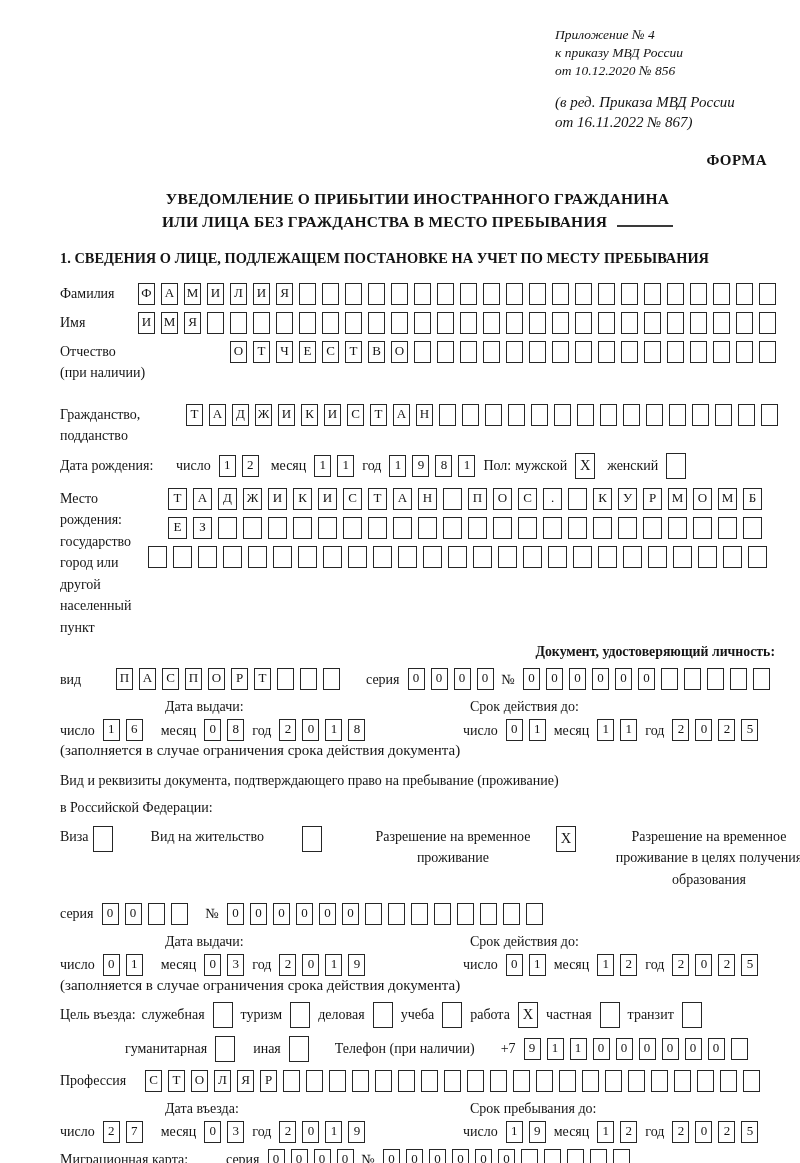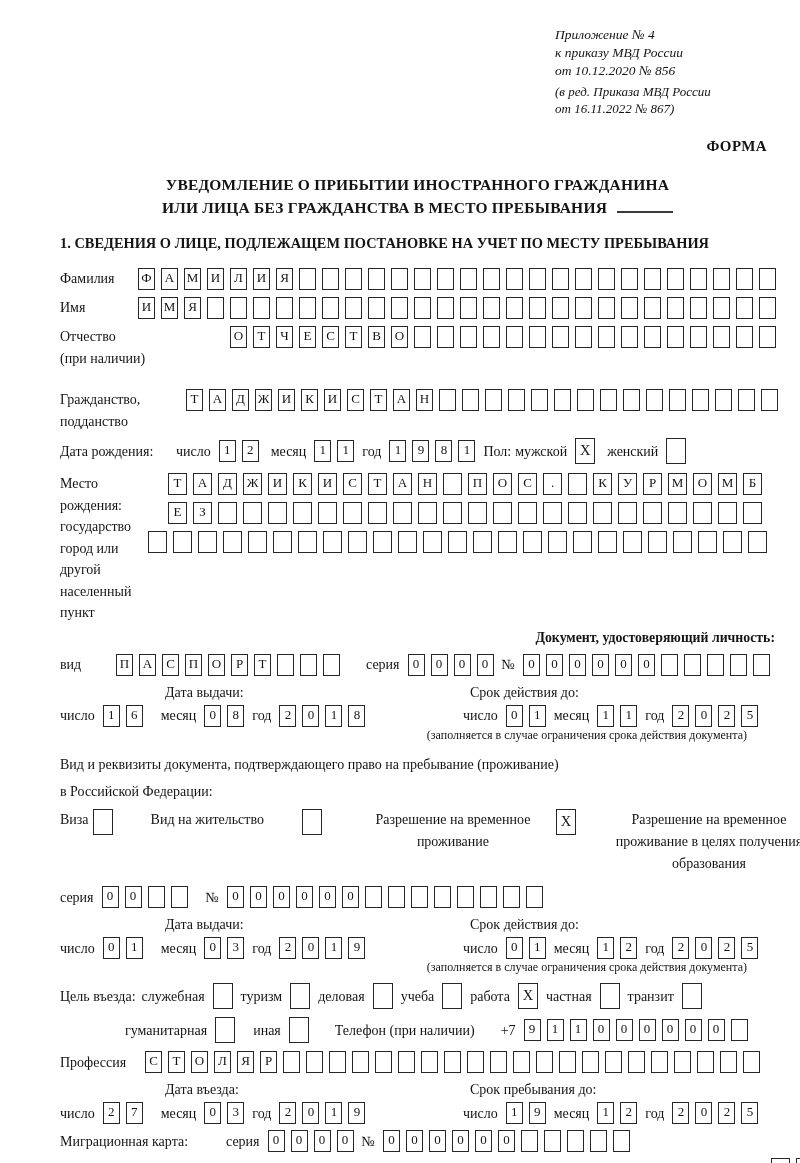--- a/index.html
+++ b/index.html
@@ -6,21 +6,21 @@
   html,body { background:#ffffff; }
   body {
     width:800px; height:1163px;
     font-family:"Liberation Serif","DejaVu Serif",serif;
     color:#141414;
   }
   .page { width:800px; height:1163px; padding:26px 25px 0 60px; overflow:hidden; }
 
   
   .hdr-block { margin-left:auto; width:220px; font-size:13.5px; line-height:1.35;font-style:italic; }
-  .hdr-edition { margin-top:2px; font-size:13px; }
+  .hdr-edition { margin-top:11px; font-size:15px; }
   .forma { text-align:right; font-weight:bold; font-size:15px; margin:20px 8px 0 0; letter-spacing:.4px; }
 
   .title { text-align:center; font-weight:bold; font-size:15.5px; line-height:1.5; margin-top:18px; letter-spacing:.2px; }
   .blank-line { display:inline-block; width:56px; border-bottom:2px solid #3a3a3a; height:13px; margin-left:10px; }
   .sec-head { font-weight:bold; font-size:14.4px; margin-top:16px; margin-bottom:16px; }
 
   
   .row { display:flex; align-items:flex-start; column-gap:8px; margin-bottom:7px; }
   .row.ac { align-items:center; }
   .lbl { font-size:14px; line-height:21px; flex:none; }
@@ -45,21 +45,21 @@
   .lab-col div { font-size:14px; line-height:21.5px; }
 
   .doc-head { text-align:right; font-weight:bold; font-size:13.8px; margin:6px 0 8px; }
 
   .dhead { display:flex; font-size:14px; margin:9px 0 4px; }
   .dh-left { margin-left:105px; width:290px; flex:none; }
   .dh-right { margin-left:15px; }
   .dcol-left { display:inline-flex; align-items:center; column-gap:8px; width:395px; flex:none; }
   .dcol-right { display:inline-flex; align-items:center; column-gap:8px; }
 
-  .note-r { text-align:right; font-size:12px; margin:1px 28px 8px 0; }
+  .note-r { text-align:left; font-size:15px; margin:1px 28px 8px 0; }
 
   .intro { font-size:14px; line-height:1.95; margin-top:6px; }
 
   .opt-row { display:flex; align-items:flex-start; margin-top:4px; margin-bottom:12px; }
   .opt-center { font-size:14px; line-height:1.55; text-align:center; flex:none; }
 
   .mt4 { margin-top:4px; }
   .ml4 { margin-left:4px; } .ml10 { margin-left:10px; } .ml18 { margin-left:18px; } .ml26 { margin-left:38px; }
 
   .rep-block { display:flex; margin-top:4px; }

